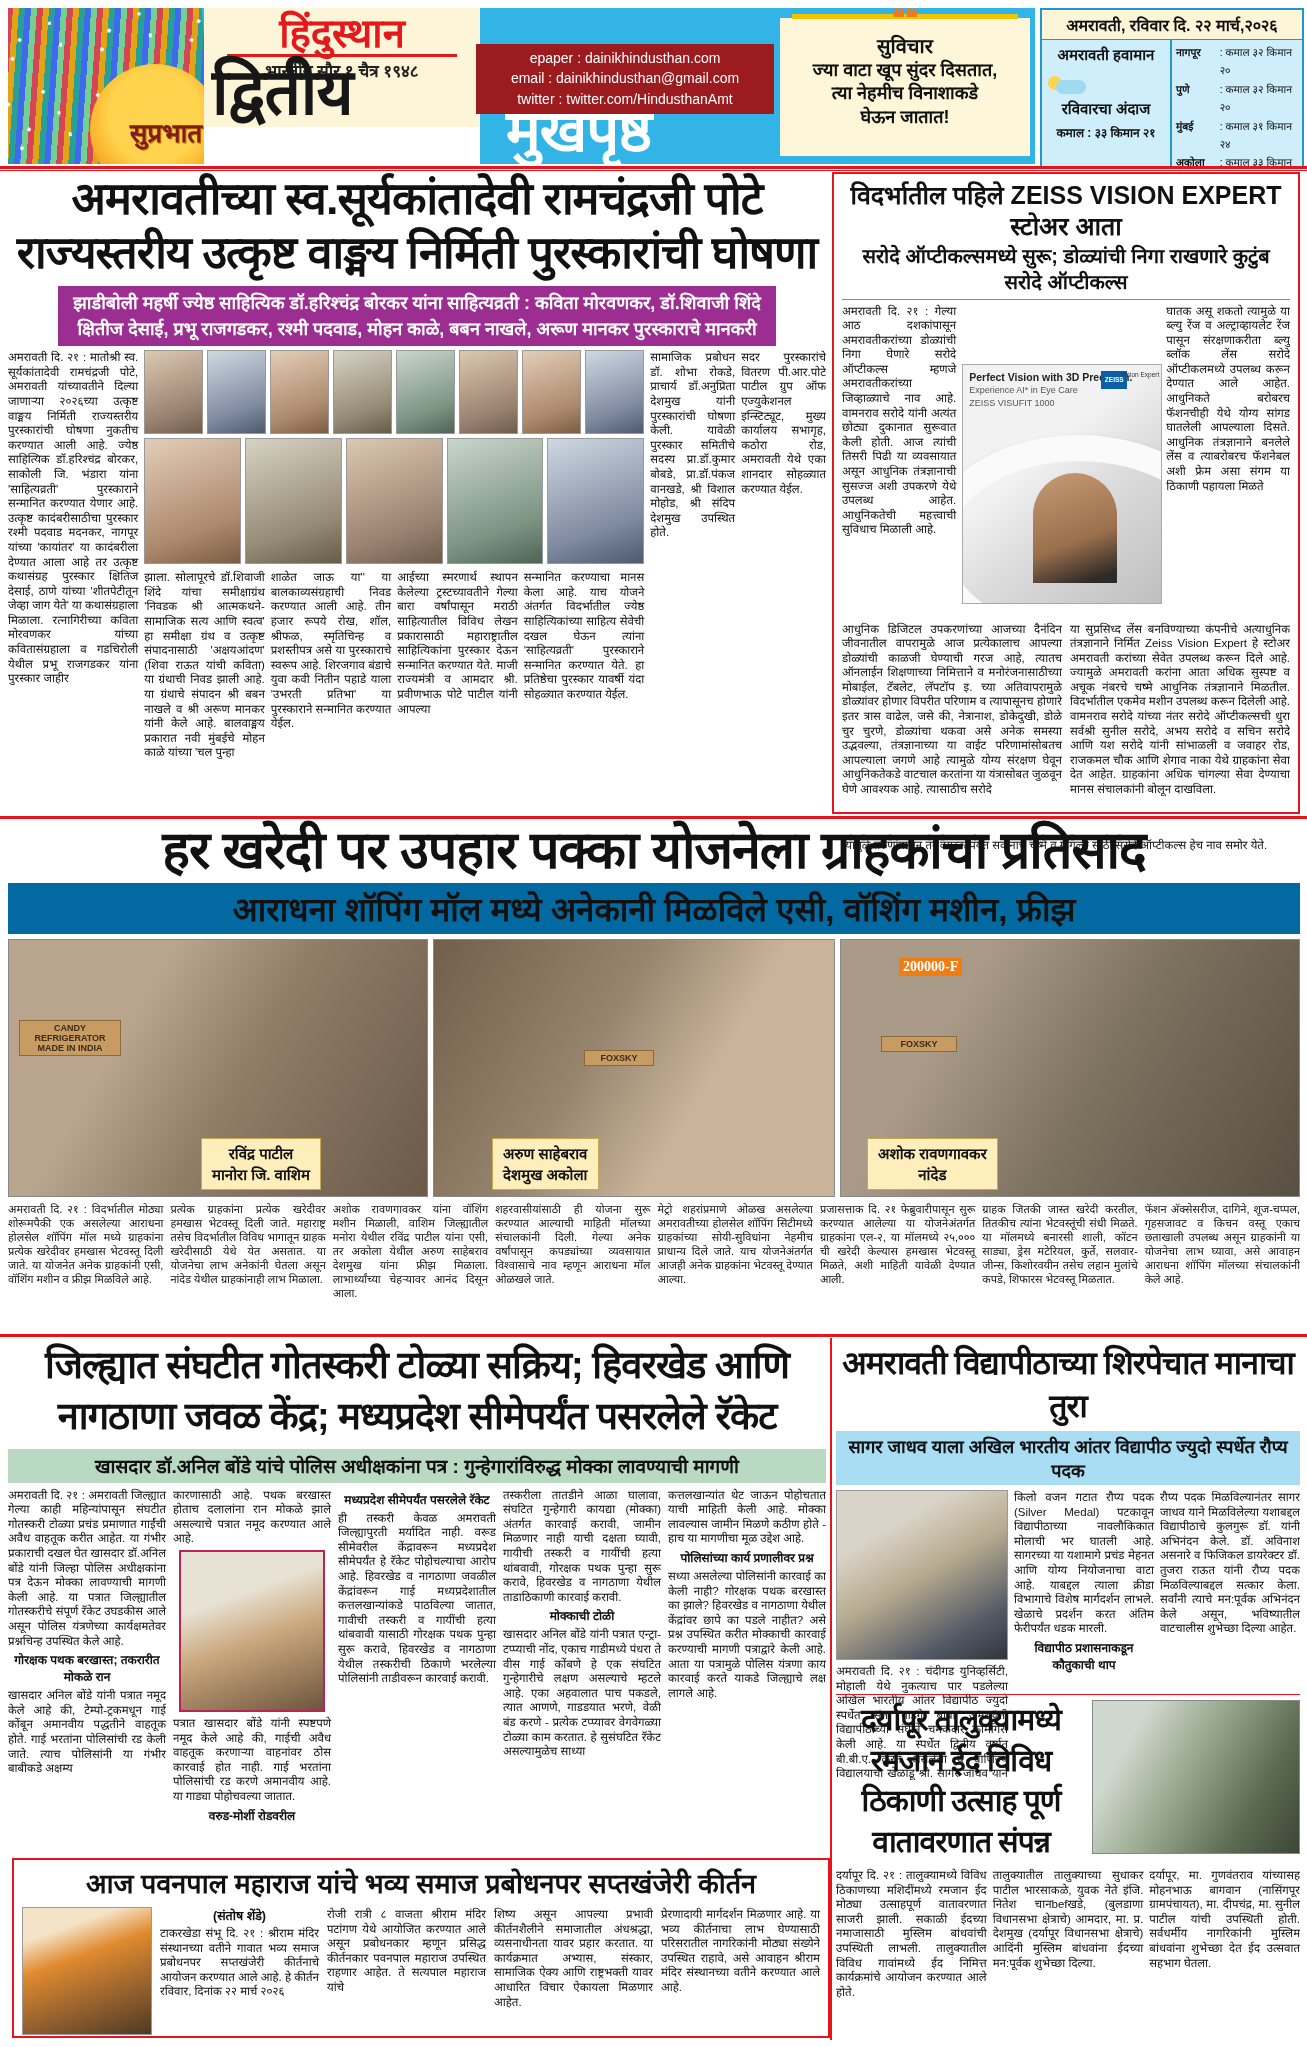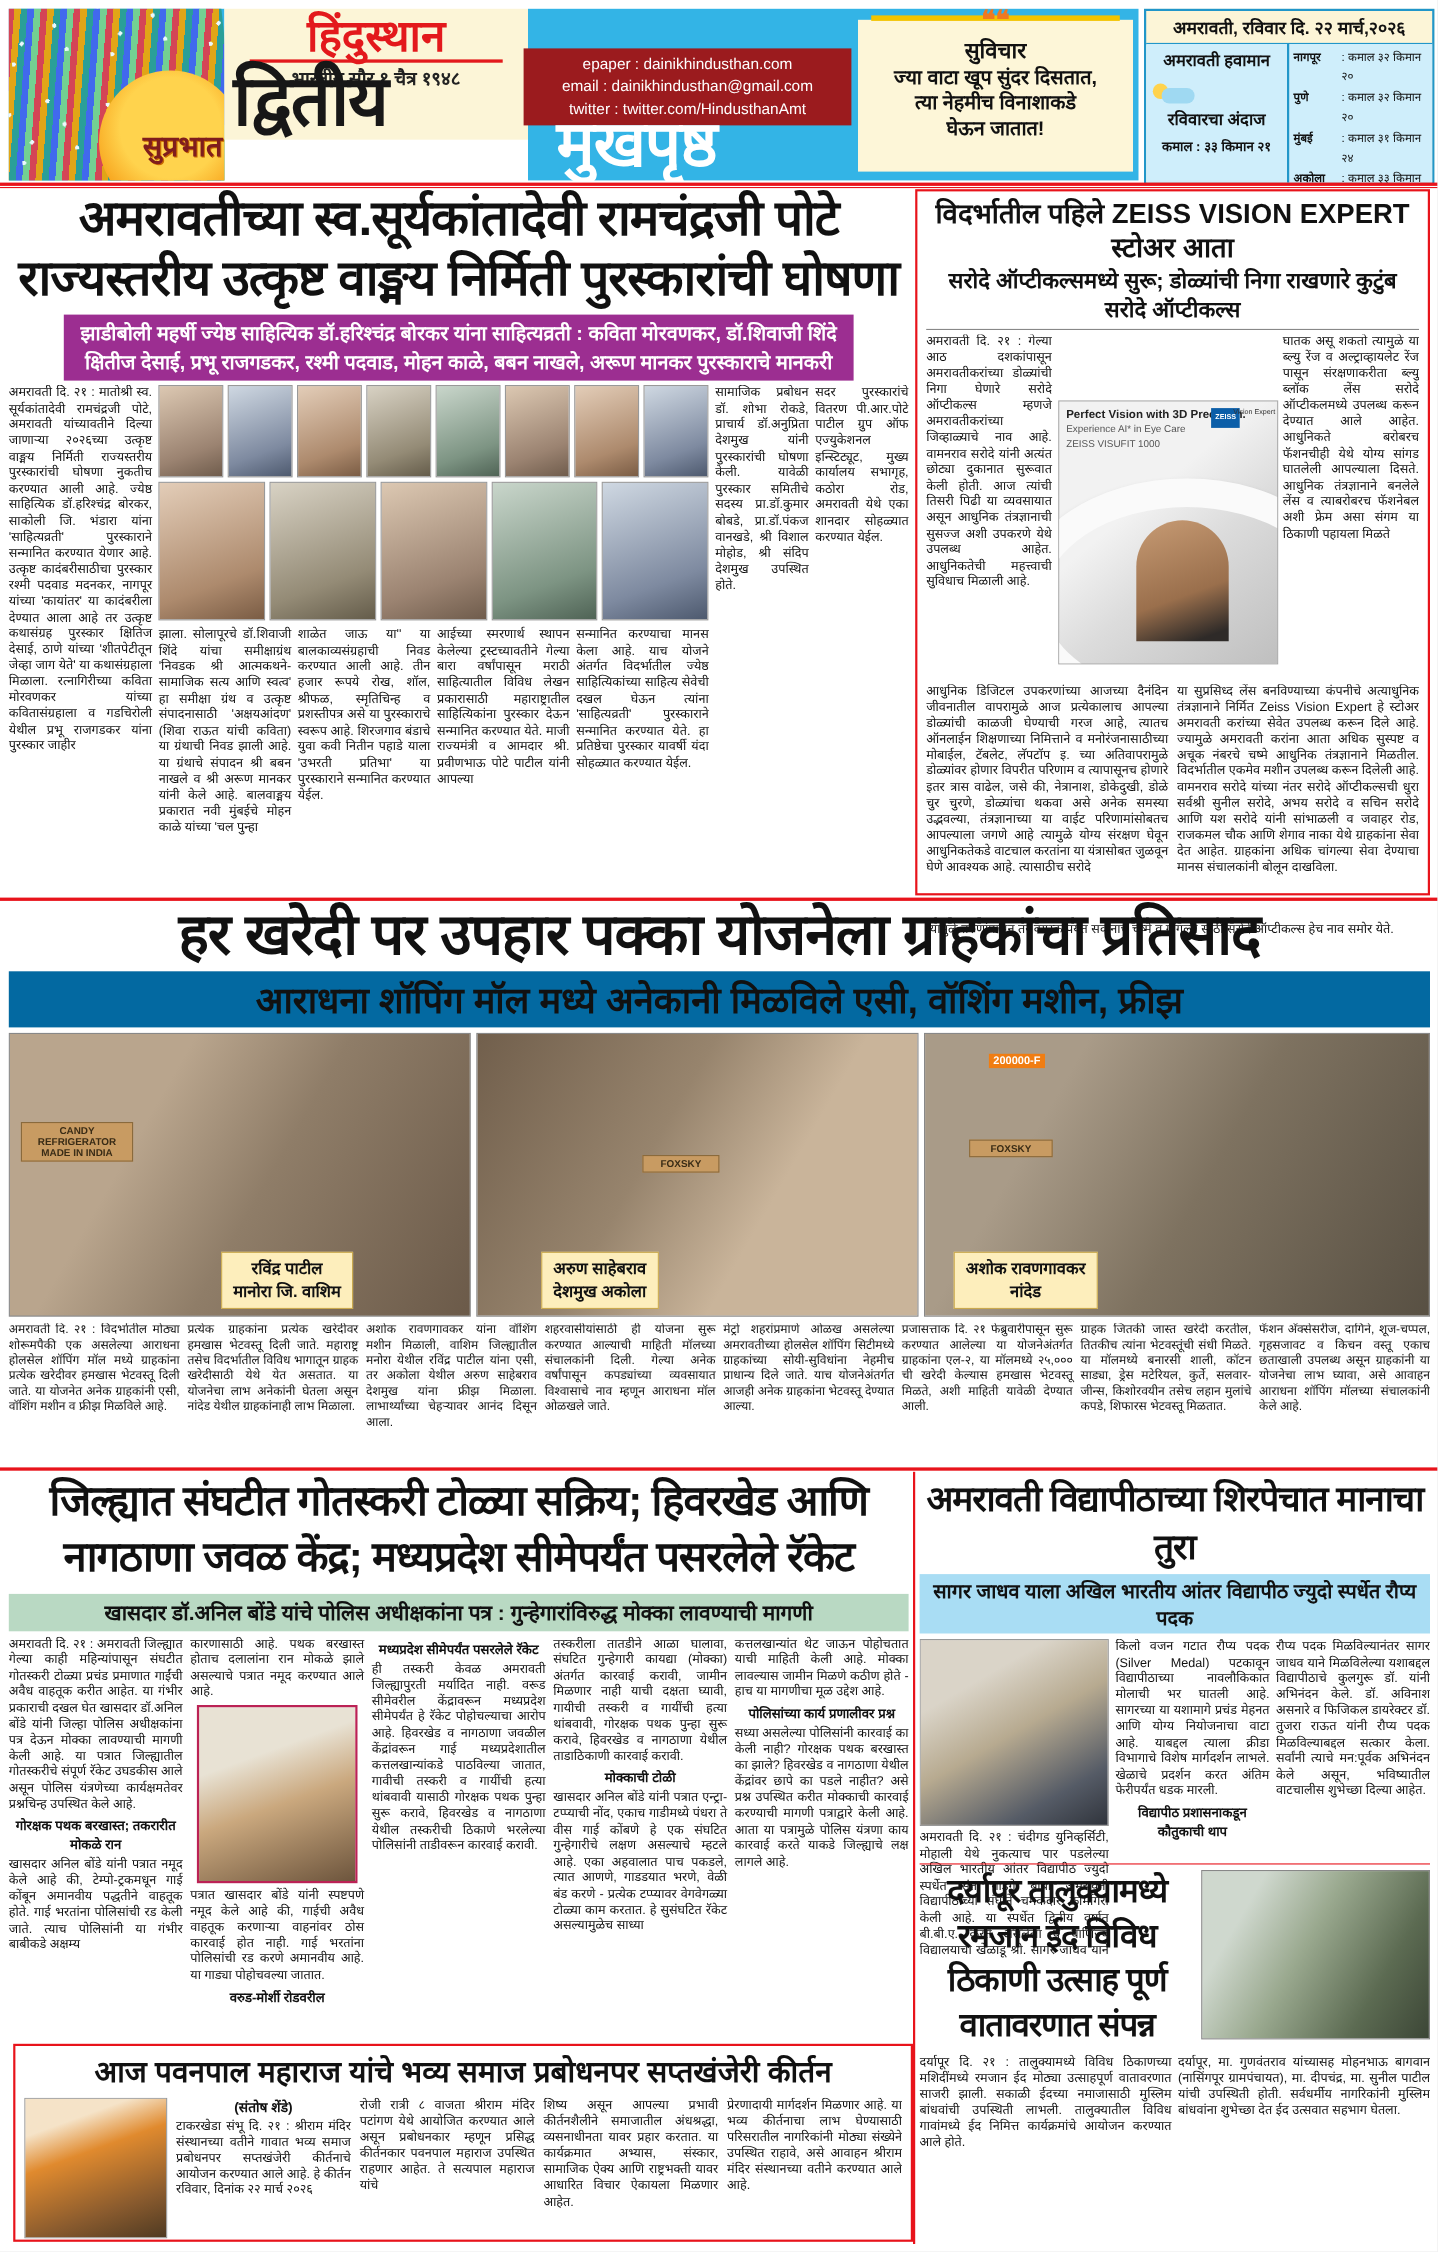--- a/index.html
+++ b/index.html
@@ -96,21 +96,21 @@
   .shop-pink{background:#0369a1;margin-top:4px;text-align:center;font-size:33px;font-weight:bold;padding:3px 8px;}
   .shop-photos{display:flex;gap:5px;margin-top:5px;}
   .sp{position:relative;height:256px;border:1px solid #888;}
   .sp1{width:418px;background:linear-gradient(120deg,#b9a58d 0 30%,#8f7d68 55%,#6b5a49),linear-gradient(#c4b49c,#7b6a56);}
   .sp2{width:400px;background:linear-gradient(300deg,#c9b49a 0 35%,#97846d 60%,#715f4c);}
   .sp3{width:458px;background:linear-gradient(120deg,#a99b88 0 25%,#7e7260 55%,#585043);}
   .sp-caption{position:absolute;bottom:6px;background:#fdeebc;border:1px solid #caa94e;text-align:center;
     font-size:15px;font-weight:bold;line-height:1.4;padding:4px 10px;}
   .sp-box{position:absolute;background:#c89b62;border:1px solid #8a6a3c;color:#3a2c16;font-size:9px;font-weight:bold;
     text-align:center;padding:2px 4px;}
-  .sp-tag{position:absolute;background:#f07d12;color:#fff;font-size:10px;font-weight:bold;padding:1px 4px;}
+  .sp-tag{position:absolute;background:#f07d12;color:#fff;font-size:14px;font-weight:bold;padding:1px 4px;font-family:Liberation Serif, serif;}
   .shop-body{display:flex;gap:7px;margin-top:6px;height:134px;overflow:hidden;}
   .shop-body .bodytxt{flex:1;font-size:11px;}
   
   .gota{left:8px;top:1340px;width:818px;}
   .gota-h{font-size:38px;font-weight:bold;text-align:center;line-height:1.35;letter-spacing:-1px;}
   .gota-green{background:#b9d9c3;margin-top:6px;text-align:center;font-size:19px;font-weight:bold;padding:4px 0;}
   .gota-body{display:flex;gap:7px;margin-top:5px;height:360px;overflow:hidden;}
   .gota-body>div{flex:1;}
   .bonde-photo{width:142px;height:158px;margin:4px auto;border:2px solid #b25;
     background:linear-gradient(160deg,#e8e2d4 0 30%,#caa87e 55%,#6d553d);}
@@ -396,17 +396,18 @@
   <div class="abs eid">
     <div class="eid-top">
       <div class="eid-h">
         <div>दर्यापूर तालुक्यामध्ये रमजान ईद विविध</div>
         <div>ठिकाणी उत्साह पूर्ण वातावरणात संपन्न</div>
       </div>
       <div class="eid-photo"></div>
     </div>
     <div class="eid-body">
       <div class="bodytxt">दर्यापूर दि. २१ : तालुक्यामध्ये विविध ठिकाणच्या मशिदींमध्ये रमजान ईद मोठ्या उत्साहपूर्ण वातावरणात साजरी झाली. सकाळी ईदच्या नमाजासाठी मुस्लिम बांधवांची उपस्थिती लाभली. तालुक्यातील विविध गावांमध्ये ईद निमित्त कार्यक्रमांचे आयोजन करण्यात आले होते.</div>
+      <div class="bodytxt">तालुक्यातील तालुक्याच्या सुधाकर पाटील भारसाकळे, युवक नेते इंजि. नितेश चानbefखडे, (बुलडाणा विधानसभा क्षेत्राचे) आमदार, मा. प्र. देशमुख (दर्यापूर विधानसभा क्षेत्राचे) आदिंनी मुस्लिम बांधवांना ईदच्या मन:पूर्वक शुभेच्छा दिल्या.</div>
       <div class="bodytxt">दर्यापूर, मा. गुणवंतराव यांच्यासह मोहनभाऊ बागवान (नासिंगपूर ग्रामपंचायत), मा. दीपचंद्र, मा. सुनील पाटील यांची उपस्थिती होती. सर्वधर्मीय नागरिकांनी मुस्लिम बांधवांना शुभेच्छा देत ईद उत्सवात सहभाग घेतला.</div>
     </div>
   </div>
 
 </div>
 
 </body></html>

